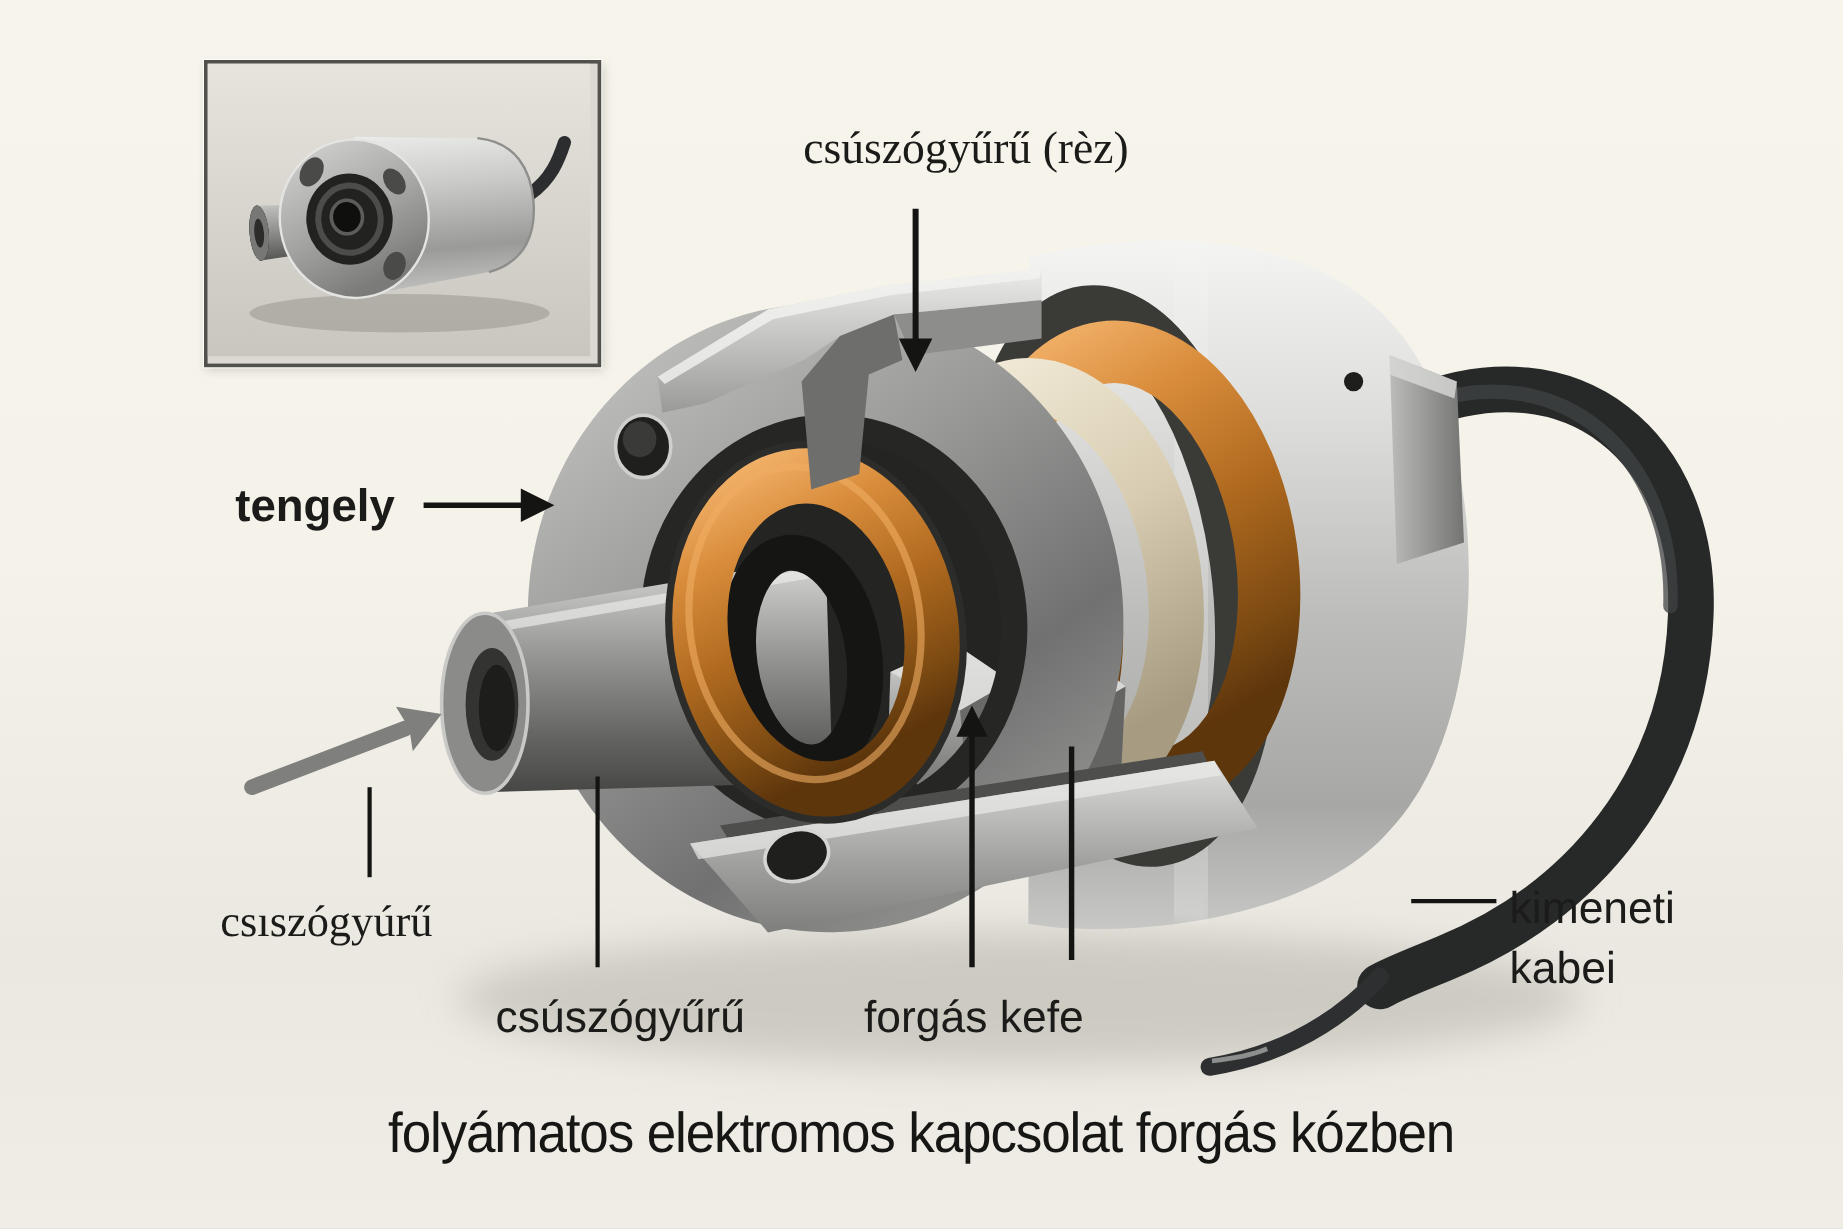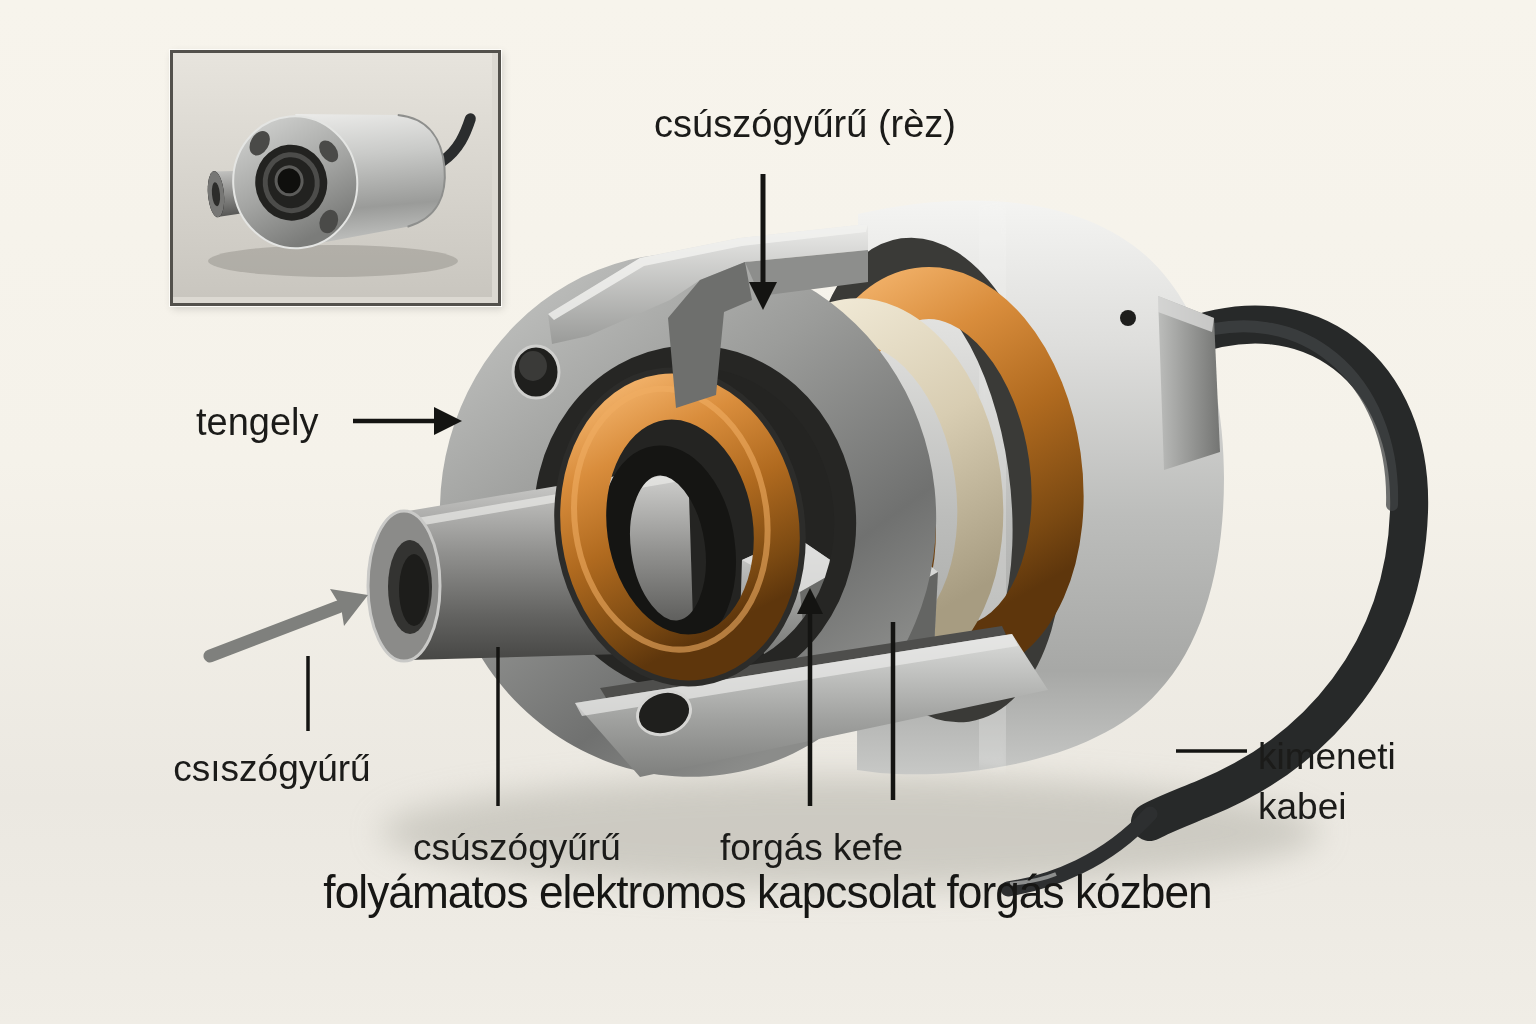--- a/index.html
+++ b/index.html
@@ -9,23 +9,23 @@
     margin:0 auto;
     overflow:hidden;
     background:linear-gradient(180deg,#f7f4ec 0%,#f5f2ea 45%,#ebe8e1 78%,#f0ede6 100%);
     font-family:"Liberation Sans","DejaVu Sans",sans-serif;
     color:#1b1b19;
   }
   svg{display:block;}
   .art,.overlay{position:absolute;left:0;top:0;}
   .overlay{z-index:5;}
   .label{position:absolute;z-index:6;font-size:38px;line-height:1.3;letter-spacing:0px;color:#1b1b19;white-space:nowrap;}
-  .label.center{text-align:center;}
+  .label.center{text-align:center;font-family:Liberation Serif, serif;}
   .label.twoline{white-space:normal;line-height:1.35;}
-  .caption-wrap{position:absolute;left:0;right:0;top:864px;text-align:center;z-index:6;}
+  .caption-wrap{position:absolute;left:0;right:0;top:916px;text-align:center;z-index:6;}
   .caption-wrap span{display:inline-block;font-size:47px;letter-spacing:-1px;transform:scaleX(0.94);color:#161614;}
   .inset{
     position:absolute;left:170px;top:50px;width:325px;height:250px;z-index:4;
     border:3px solid #53514c;
     box-shadow:0 0 0 1px #fdfcf8, 2px 3px 8px rgba(0,0,0,0.15);
     background:#dcd9d2;
   }
 </style>
 </head>
 <body>
@@ -249,21 +249,21 @@
       <line x1="1176" y1="751" x2="1247" y2="751" stroke-width="3.5"></line>
     </g>
     <g stroke="#7f807d" fill="#7f807d">
       <line x1="210" y1="656" x2="338" y2="607" stroke-width="13" stroke-linecap="round" fill="none"></line>
       <polygon points="368,595 344,626 341,607 330,589" stroke="none"></polygon>
     </g>
   </svg>
 
   <div class="label center" style="left:600px;top:100px;width:410px;">csúszógyűrű (rèz)</div>
 
-  <div class="label" style="left:196px;top:398px;">tengely</div>
+  <div class="label" style="left:196px;top:398px;font-weight:bold;">tengely</div>
 
   <div class="label center twoline" style="left:150px;top:744px;width:244px;font-size:37px;">
     <div>csıszógyúrű</div>
   </div>
 
   <div class="label" style="left:413px;top:824px;font-size:37px;">csúszógyűrű</div>
 
   <div class="label" style="left:720px;top:824px;font-size:37px;">forgás kefe</div>
 
   <div class="label twoline" style="left:1258px;top:696px;font-size:37px;margin-top:36px;">

